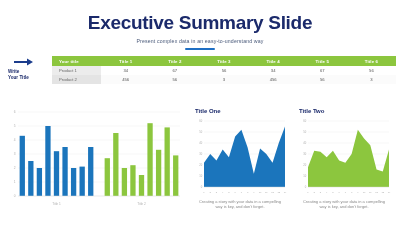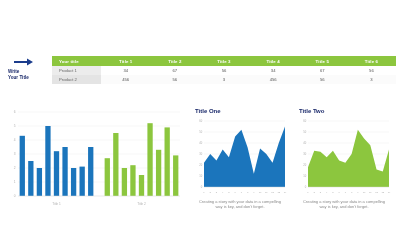--- a/index.html
+++ b/index.html
@@ -73,20 +73,25 @@
     margin-top:3px;padding:0 3px;
   }
   svg{display:block;}
   .axis-text{font-family:"Liberation Sans",sans-serif;fill:#b0b0b0;}
 </style>
 </head>
 <body>
 
 <div class="slide">
 
+  <div class="header">
+    <h1 class="slide-title">Executive Summary Slide</h1>
+    <div class="slide-subtitle">Present complex data in an easy-to-understand way</div>
+    <div class="title-underline"></div>
+  </div>
 
   <div class="table-block">
 
     <div class="side-label">
       <span class="arrow-icon">
         <svg width="20" height="8" viewBox="0 0 20 8">
           <path d="M0 3 L13 3 L13 0.5 L19 4 L13 7.5 L13 5 L0 5 Z" fill="#1b3c8c"></path>
         </svg>
       </span>
       <div class="side-text">

